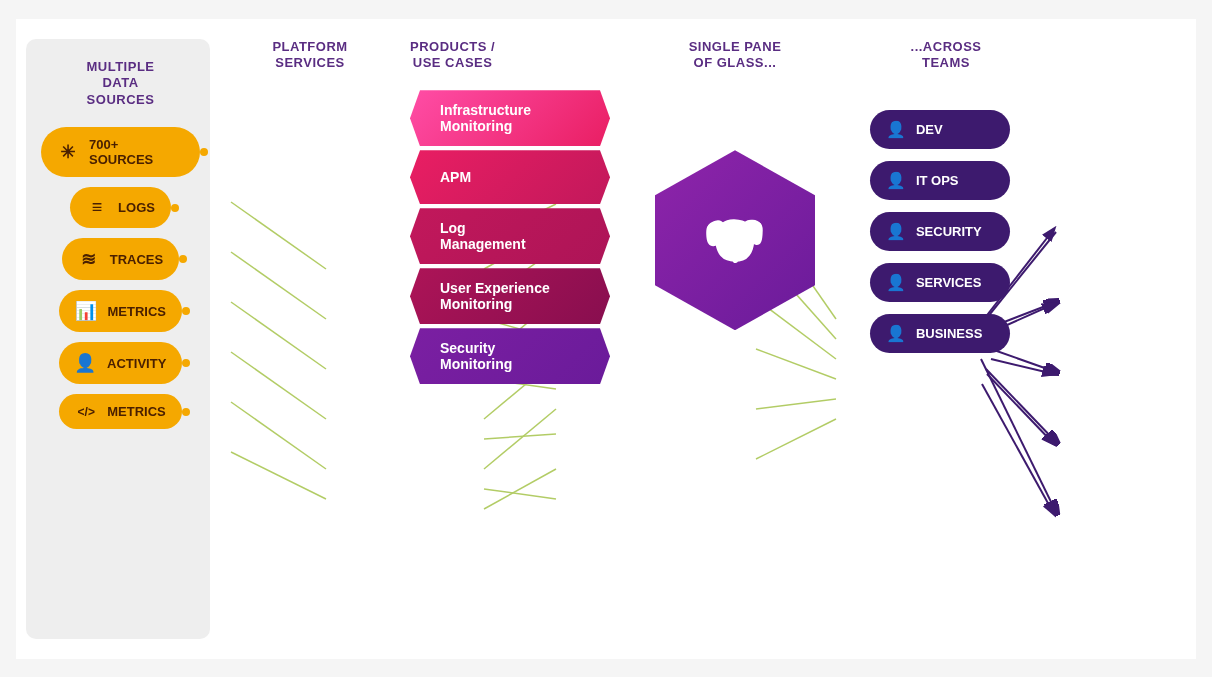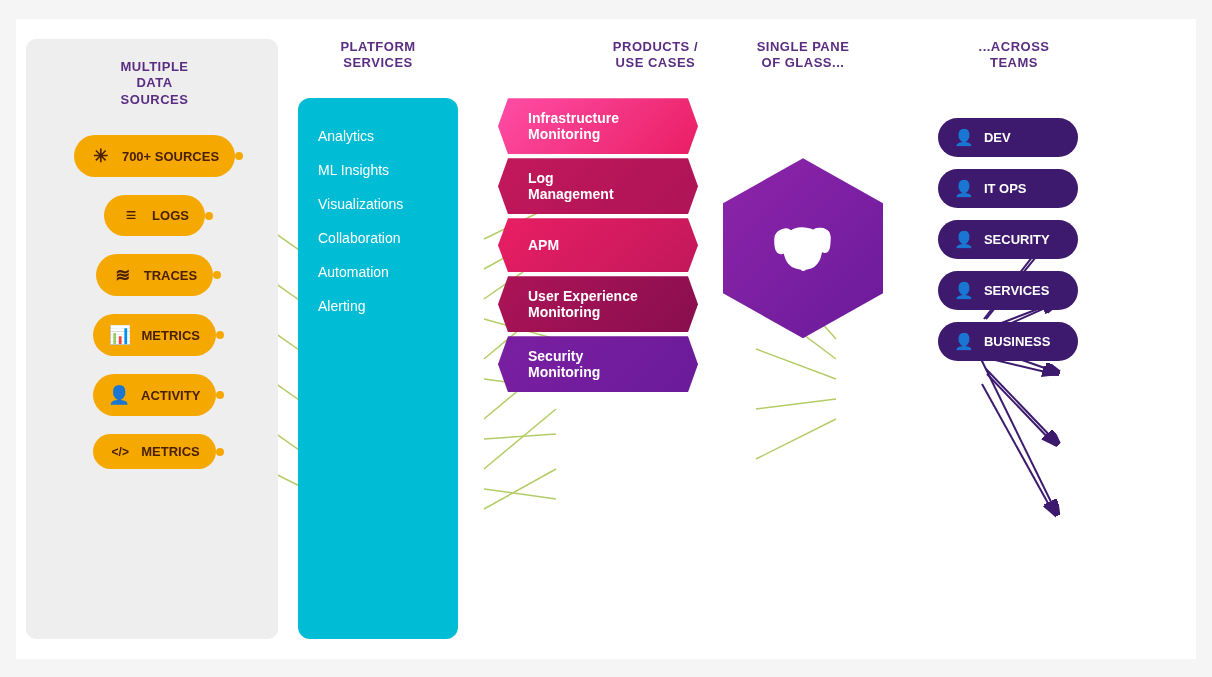--- a/index.html
+++ b/index.html
@@ -21,36 +21,35 @@
       flex-direction: row;
       align-items: stretch;
       position: relative;
       padding: 20px 10px;
     }
     .column {
       display: flex;
       flex-direction: column;
       align-items: center;
       position: relative;
-      gap: 8px;
     }
     .col-header {
       font-weight: 900;
       font-size: 13px;
       color: #5a2d82;
       text-align: center;
       text-transform: uppercase;
       letter-spacing: 0.5px;
       margin-bottom: 18px;
       line-height: 1.3;
     }
 
     
     .col-sources {
-      width: 252px;
+      width: 184px;
       background: #eeeeee;
       border-radius: 10px;
       padding: 20px 10px 20px 15px;
       margin-right: 10px;
     }
     .source-item {
       background: #f5a800;
       border-radius: 28px;
       display: flex;
       align-items: center;
@@ -102,21 +101,21 @@
       font-size: 14px;
       font-weight: 500;
     }
 
     
     .col-products {
       width: 220px;
       margin-right: 5px;
       display: flex;
       flex-direction: column;
-      align-items: flex-end;
+      align-items: flex-start;
     }
     .products-container {
       display: flex;
       flex-direction: column;
       width: 200px;
       position: relative;
       margin-top: 0;
     }
     .hex-item {
       position: relative;
@@ -296,42 +295,34 @@
     <div class="source-item">
       <span class="source-icon" style="font-size:12px">&lt;/&gt;</span>
       <span>METRICS</span>
       <div class="dot-connector"></div>
     </div>
   </div>
 
   <div class="column col-platform">
     <div class="col-header" style="white-space:pre-line;">PLATFORM
 SERVICES</div>
-    <div class="platform-box">
-      <div class="platform-item">Analytics</div>
-      <div class="platform-item">ML Insights</div>
-      <div class="platform-item">Visualizations</div>
-      <div class="platform-item">Collaboration</div>
-      <div class="platform-item">Automation</div>
-      <div class="platform-item">Alerting</div>
-    </div>
   </div>
 
   <div class="column col-products">
     <div class="col-header" style="white-space:pre-line;">PRODUCTS /
 USE CASES</div>
     <div class="products-container">
       <div class="hex-item hex-1">
         <span>Infrastructure<br>Monitoring</span>
       </div>
+      <div class="hex-item hex-2">
+        <span>APM</span>
+      </div>
       <div class="hex-item hex-3">
         <span>Log<br>Management</span>
-      </div>
-      <div class="hex-item hex-2">
-        <span>APM</span>
       </div>
       <div class="hex-item hex-4">
         <span>User Experience<br>Monitoring</span>
       </div>
       <div class="hex-item hex-6">
         <span>Security<br>Monitoring</span>
       </div>
     </div>
   </div>
 

